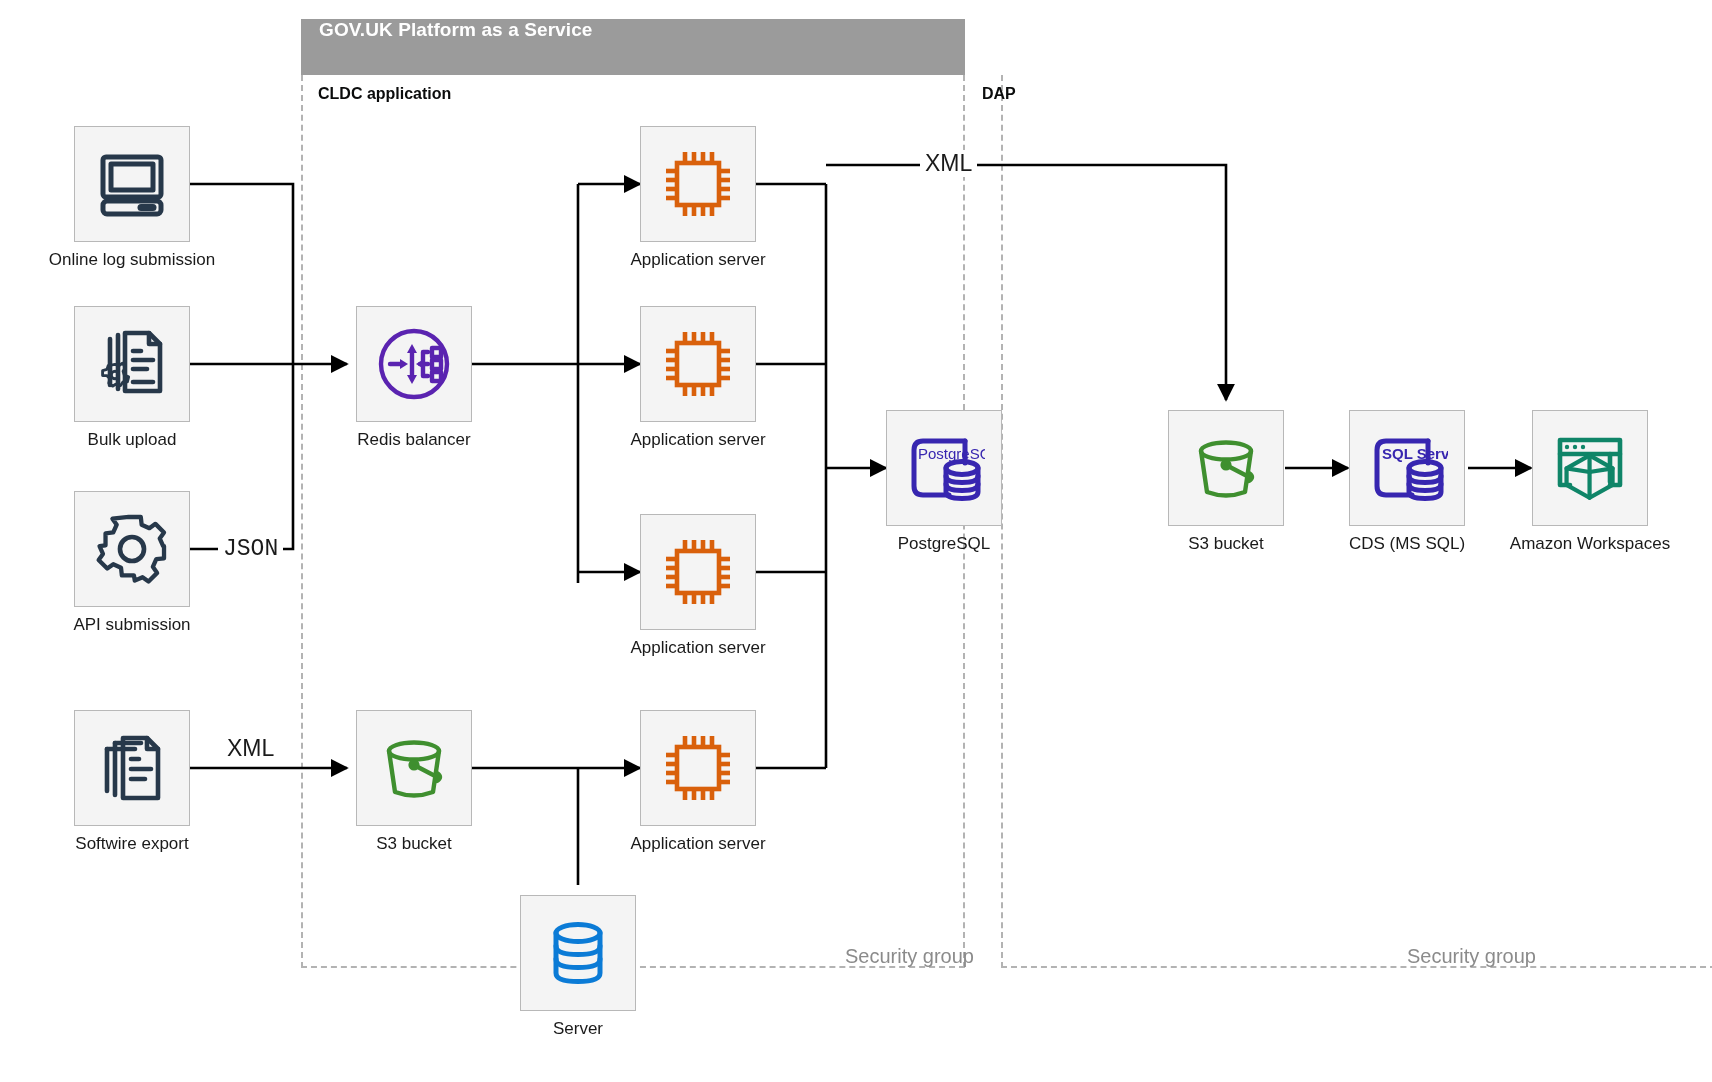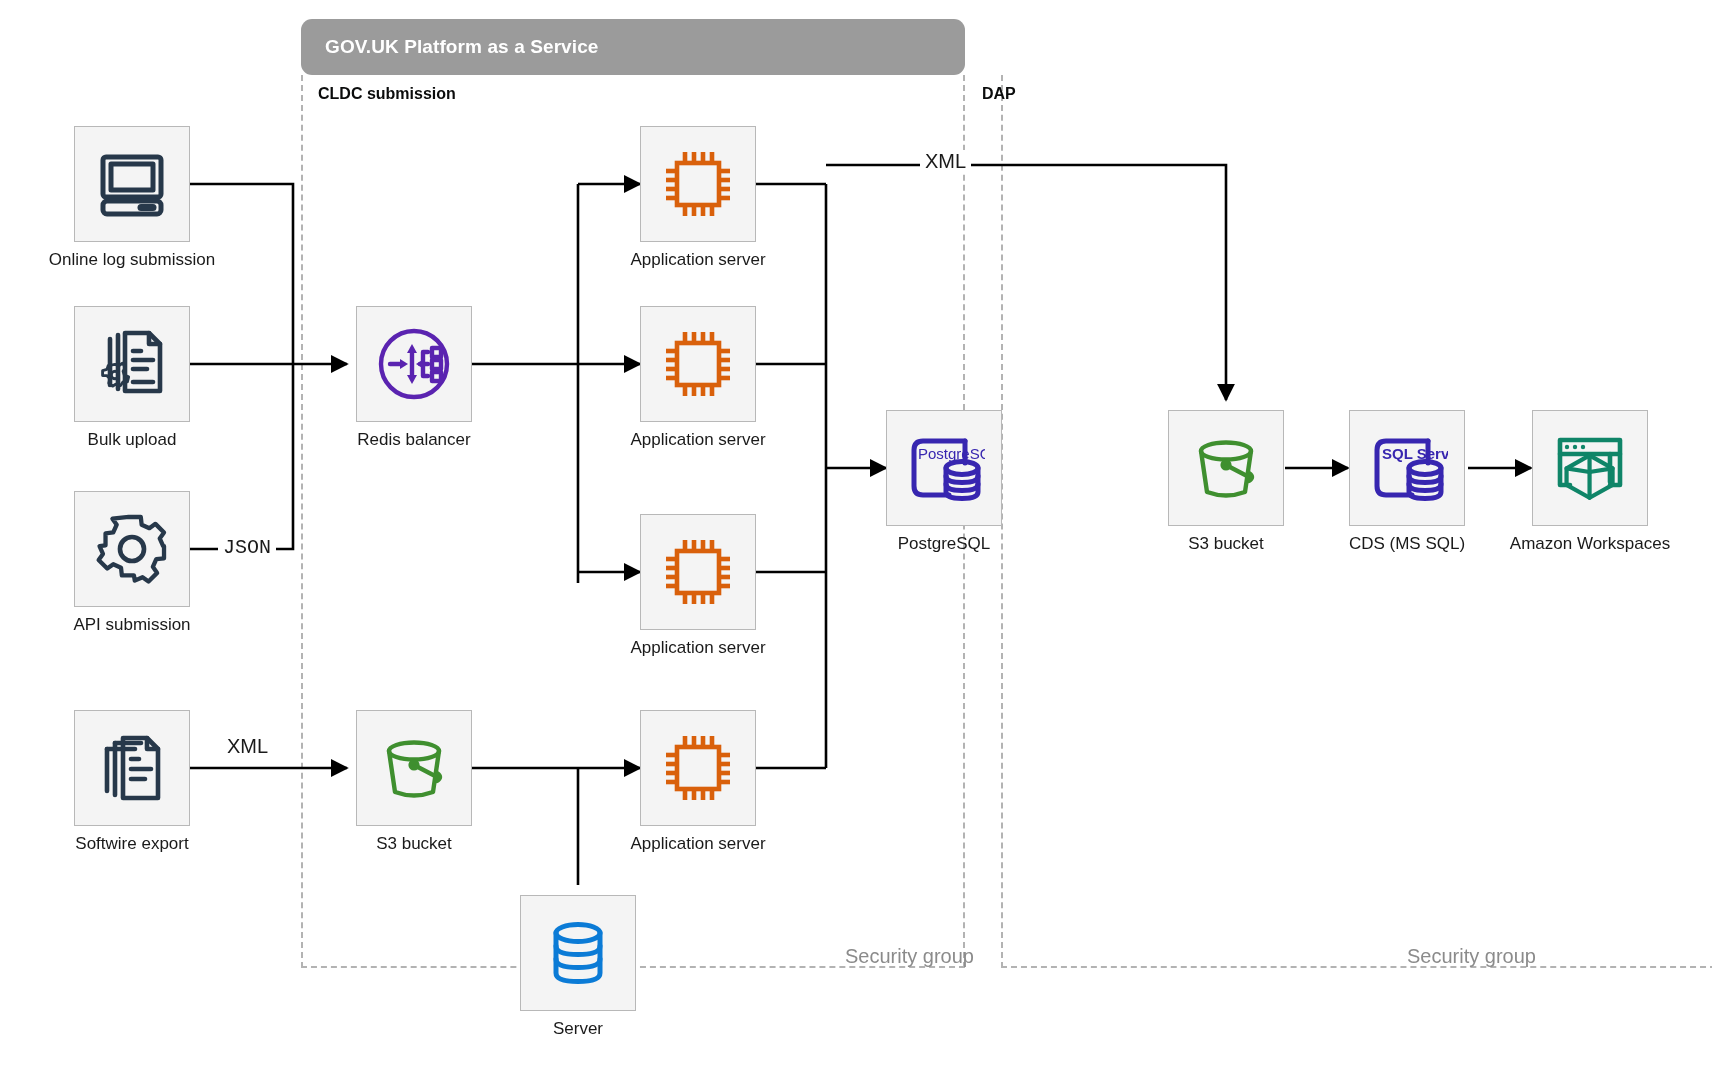--- a/index.html
+++ b/index.html
@@ -20,25 +20,23 @@
   }
 
   
   .group-header {
     position: absolute;
     background: #9b9b9b;
     color: #ffffff;
     font-weight: bold;
     font-size: 19px;
     display: flex;
-    align-items: center;
-    padding-left: 24px;
+    padding-left: 18px;
     box-sizing: border-box;
     letter-spacing: 0.1px;
-    border-radius: 11px;
   }
   .dashed-box {
     position: absolute;
     border: 2px dashed #b3b3b3;
     border-top: none;
     box-sizing: border-box;
   }
   .group-sublabel {
     position: absolute;
     font-weight: bold;
@@ -84,37 +82,37 @@
 
   
   .edge-layer {
     position: absolute;
     left: 0; top: 0;
     width: 1712px; height: 1082px;
     pointer-events: none;
   }
   .edge-label {
     position: absolute;
-    font-size: 20px;
+    font-size: 23px;
     color: #1a1a1a;
     background: #ffffff;
     padding: 0 5px;
     white-space: nowrap;
   }
 </style>
 </head>
 <body>
 
 <div id="canvas">
 
   <div class="group-header" style="left:301px; top:19px; width:664px; height:56px;">
     <span>GOV.UK Platform as a Service</span>
   </div>
   <div class="dashed-box" style="left:301px; top:75px; width:664px; height:893px;"></div>
-  <div class="group-sublabel" style="left:318px; top:85px;">CLDC submission</div>
+  <div class="group-sublabel" style="left:318px; top:85px;">CLDC application</div>
   <div class="security-label" style="left:845px; top:945px;">Security group</div>
 
   <div class="dashed-box" style="left:1001px; top:75px; width:725px; height:893px;"></div>
   <div class="group-sublabel" style="left:982px; top:85px;">DAP</div>
   <div class="security-label" style="left:1407px; top:945px;">Security group</div>
 
   <svg class="edge-layer" viewBox="0 0 1712 1082" width="1712" height="1082">
     <defs>
       <marker id="arrow" viewBox="0 0 10 10" refX="9" refY="5" markerWidth="7" markerHeight="7" orient="auto-start-reverse">
         <path d="M 0 0 L 10 5 L 0 10 z" fill="#000000"></path>

